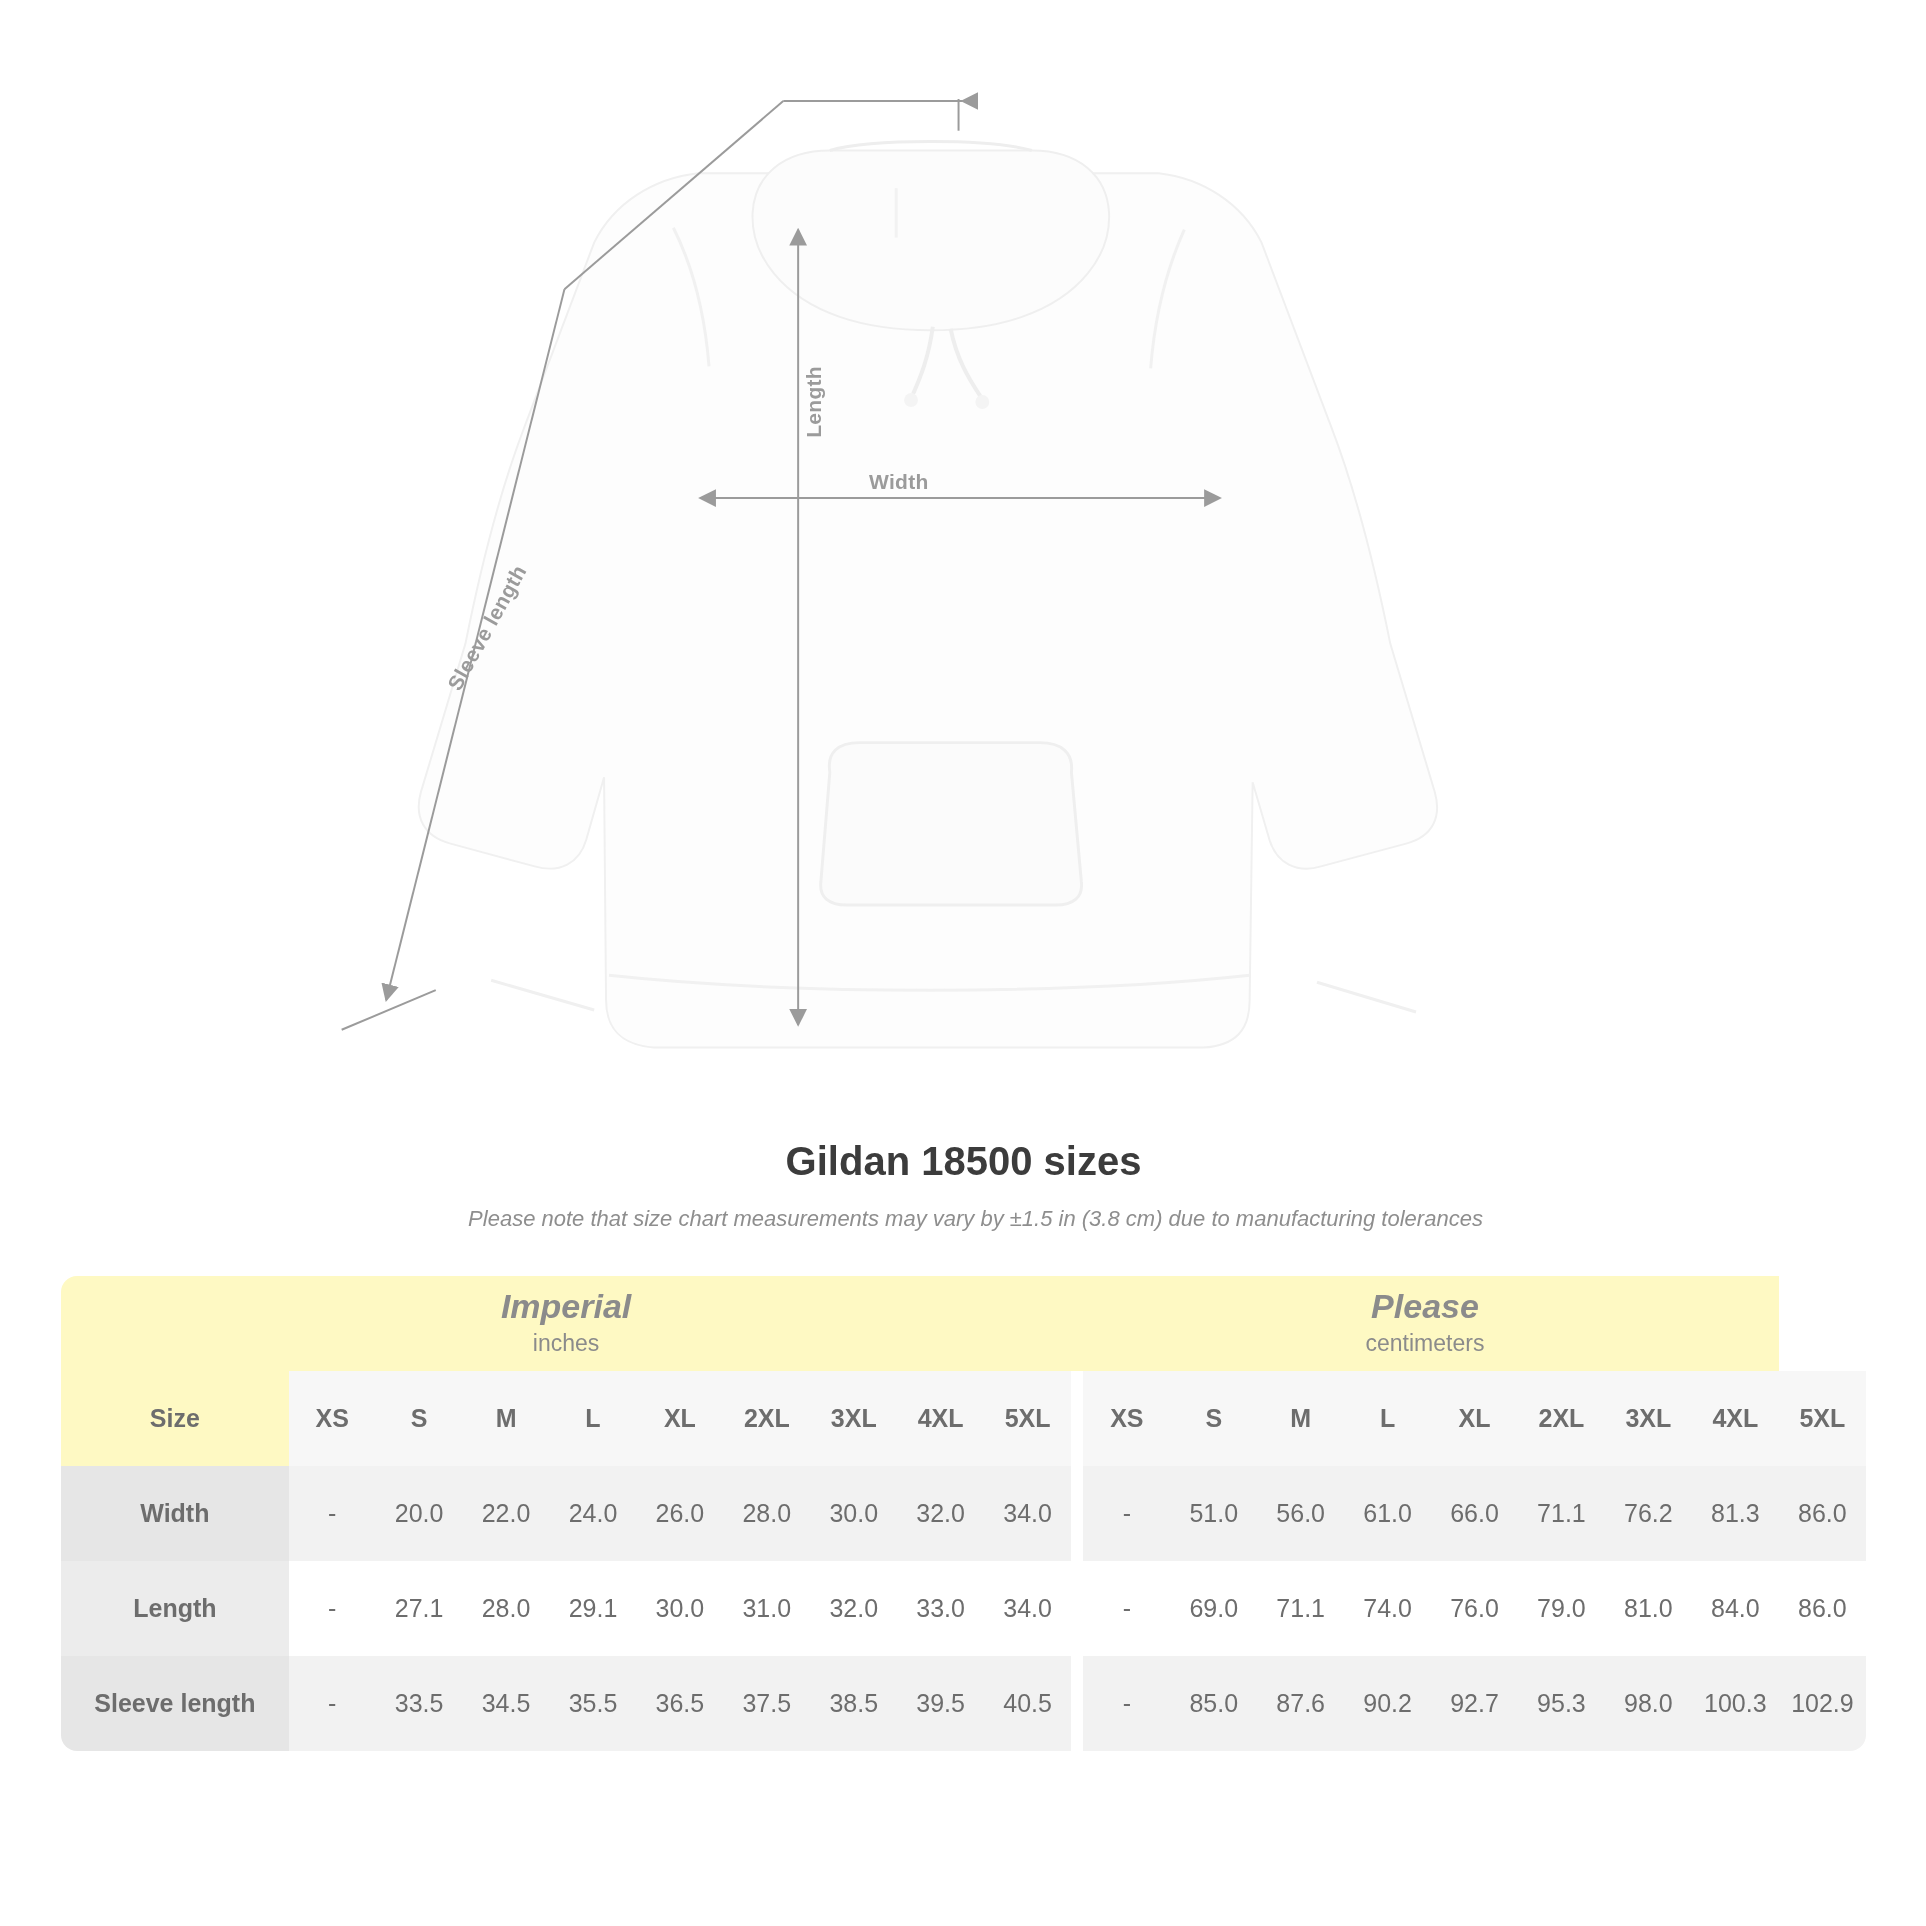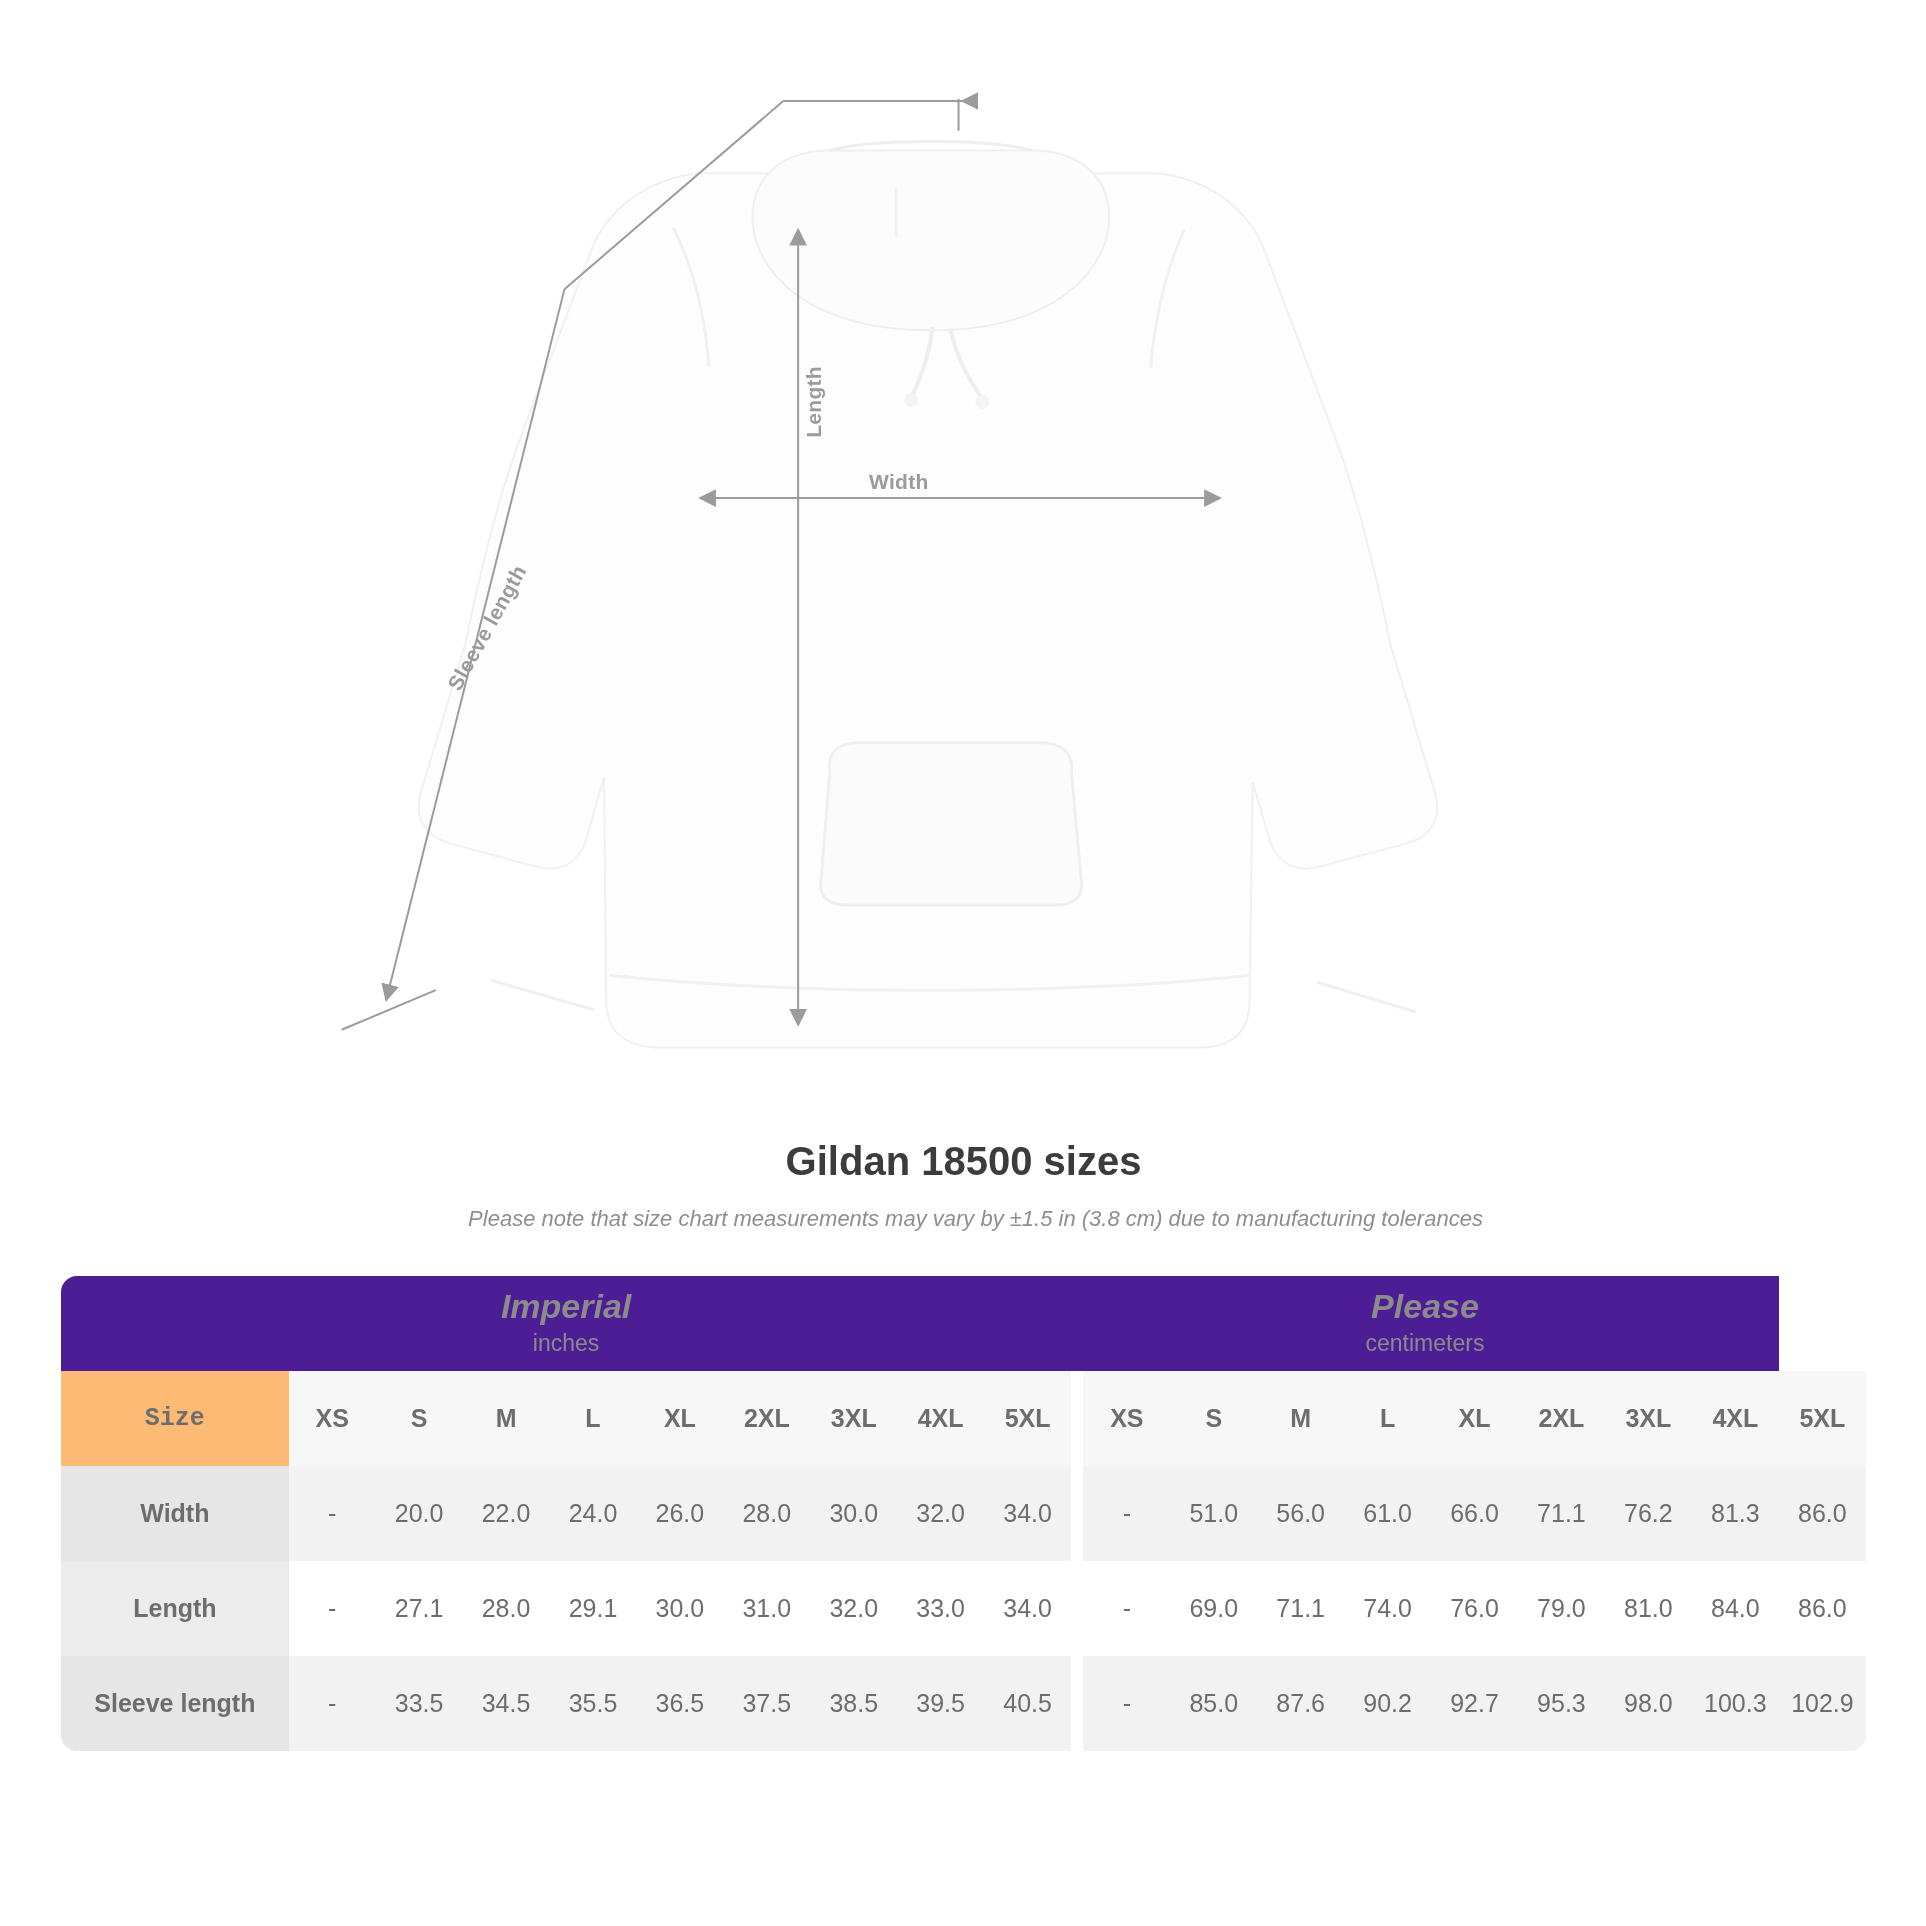--- a/index.html
+++ b/index.html
@@ -82,21 +82,21 @@
     text-align: center;
     font-size: 25px;
     color: #6d6d6d;
     padding: 0;
     height: 95px;
     vertical-align: middle;
     border: none;
   }
   
   .unit-row td {
-    background: #4c1d95;
+    background: #fef9c3;
     height: 149px;
   }
   .unit-name {
     font-size: 34px;
     font-style: italic;
     font-weight: bold;
     color: #8b8b8b;
     line-height: 1.15;
   }
   .unit-sub {
@@ -104,22 +104,21 @@
     color: #8b8b8b;
     line-height: 1.5;
   }
   .size-header td {
     background: #f7f7f7;
     font-weight: bold;
     font-size: 26px;
     color: #6d6d6d;
   }
   .size-header td.rowlabel {
-    background: #fdba74;
-    font-family: Liberation Mono, monospace;
+    background: #fef9c3;
   }
   .data-row td {
     background: #ffffff;
   }
   .data-row.alt td {
     background: #f2f2f2;
   }
   td.rowlabel {
     font-weight: bold;
     font-size: 26px;

